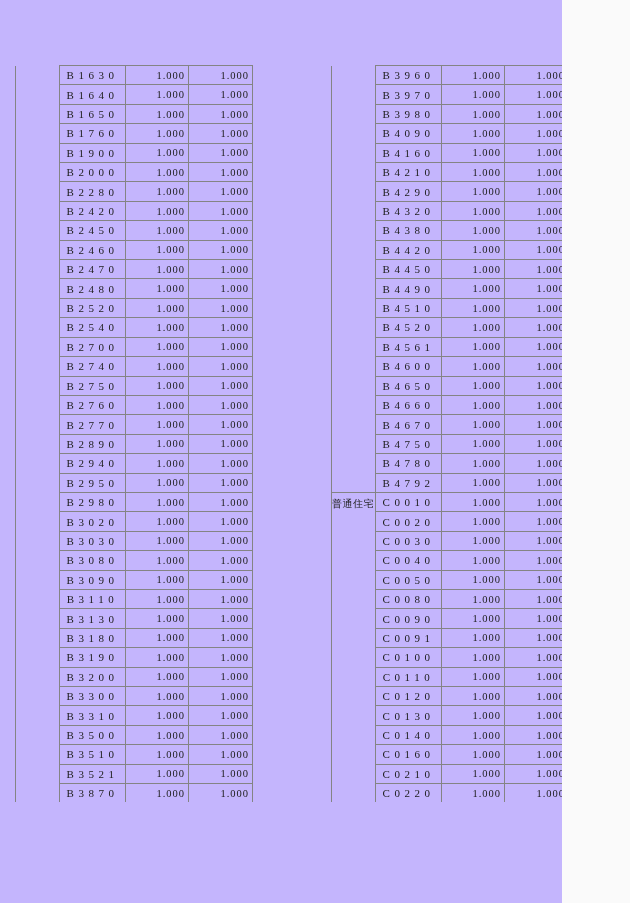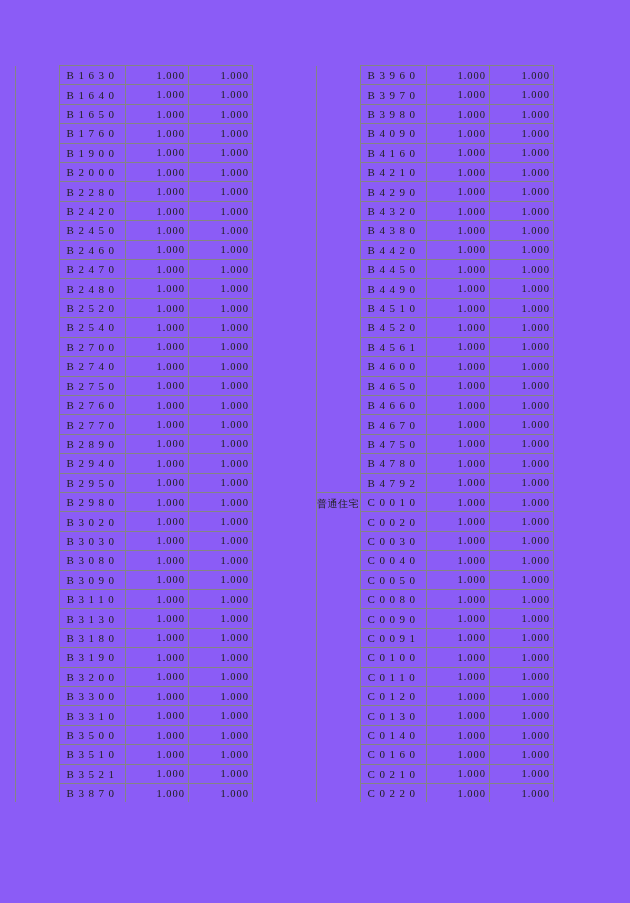--- a/index.html
+++ b/index.html
@@ -4,33 +4,33 @@
 <style>
   html, body { margin: 0; padding: 0; }
   body {
     width: 630px; height: 903px;
     background: #fafafa;
     font-family: "Liberation Serif", "DejaVu Serif", serif;
     color: #212121;
   }
   .page {
     position: relative;
-    width: 630px; height: 903px;
+    width: 562px; height: 903px;
     overflow: hidden;
-    background: #8b5cf6;
+    background: #c4b5fd;
   }
   table.grid {
     position: absolute;
     top: 65px;
     border-collapse: collapse;
     table-layout: fixed;
     width: 237px;
   }
   #left-table  { left: 15px; }
-  #right-table { left: 316px; }
+  #right-table { left: 331px; }
 
   td { height: 18.42px; padding: 0; overflow: hidden; white-space: nowrap; }
 
   td.code-cell, td.value-cell {
     border: 1px solid #848484;
   }
   tr:last-child td { border-bottom: none; margin-left: 26px; }
 
   .code-cell {
     text-align: center;

